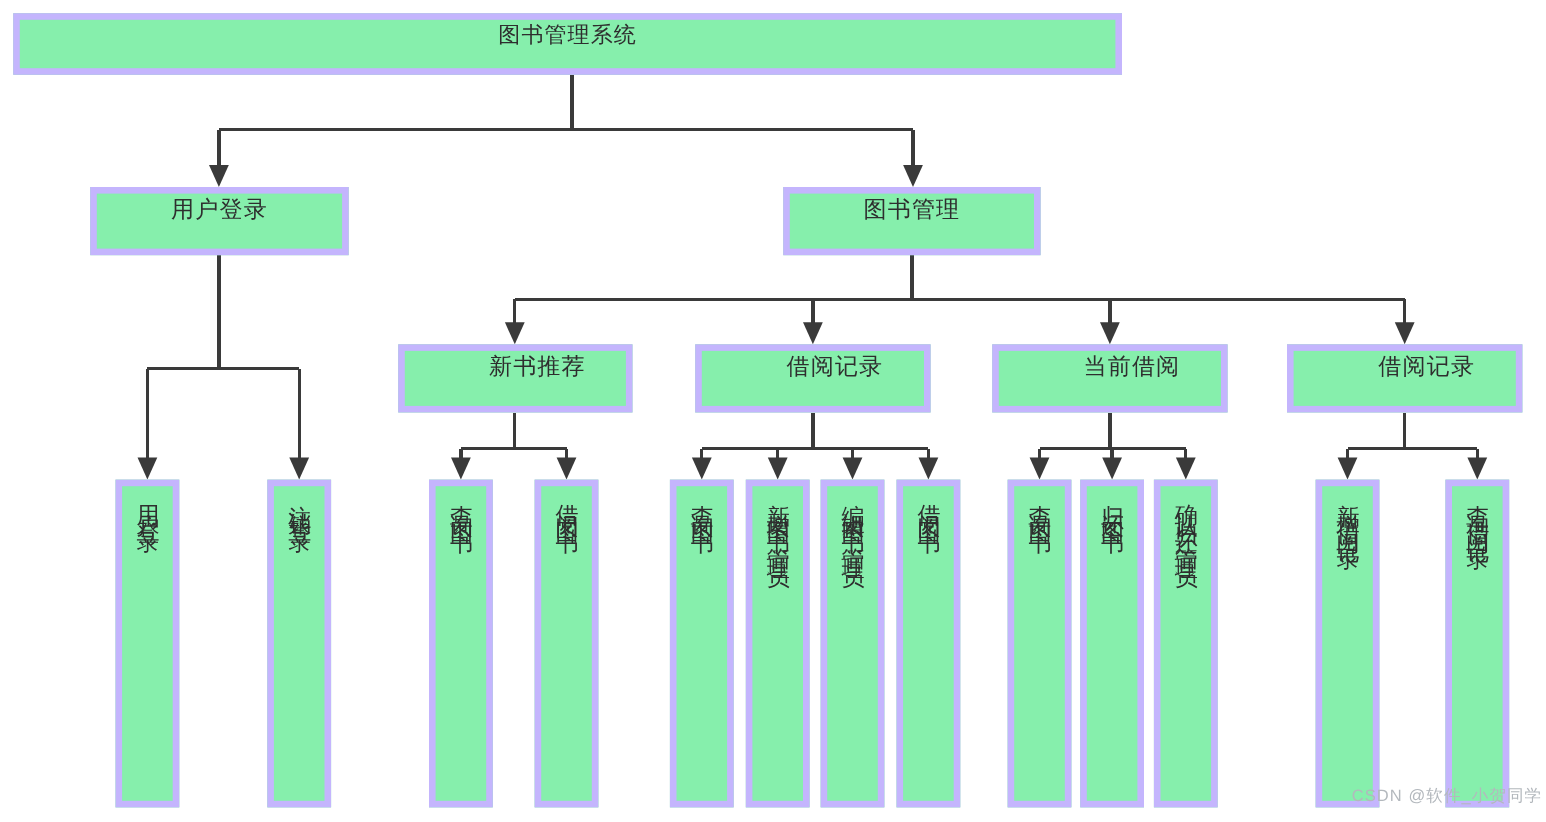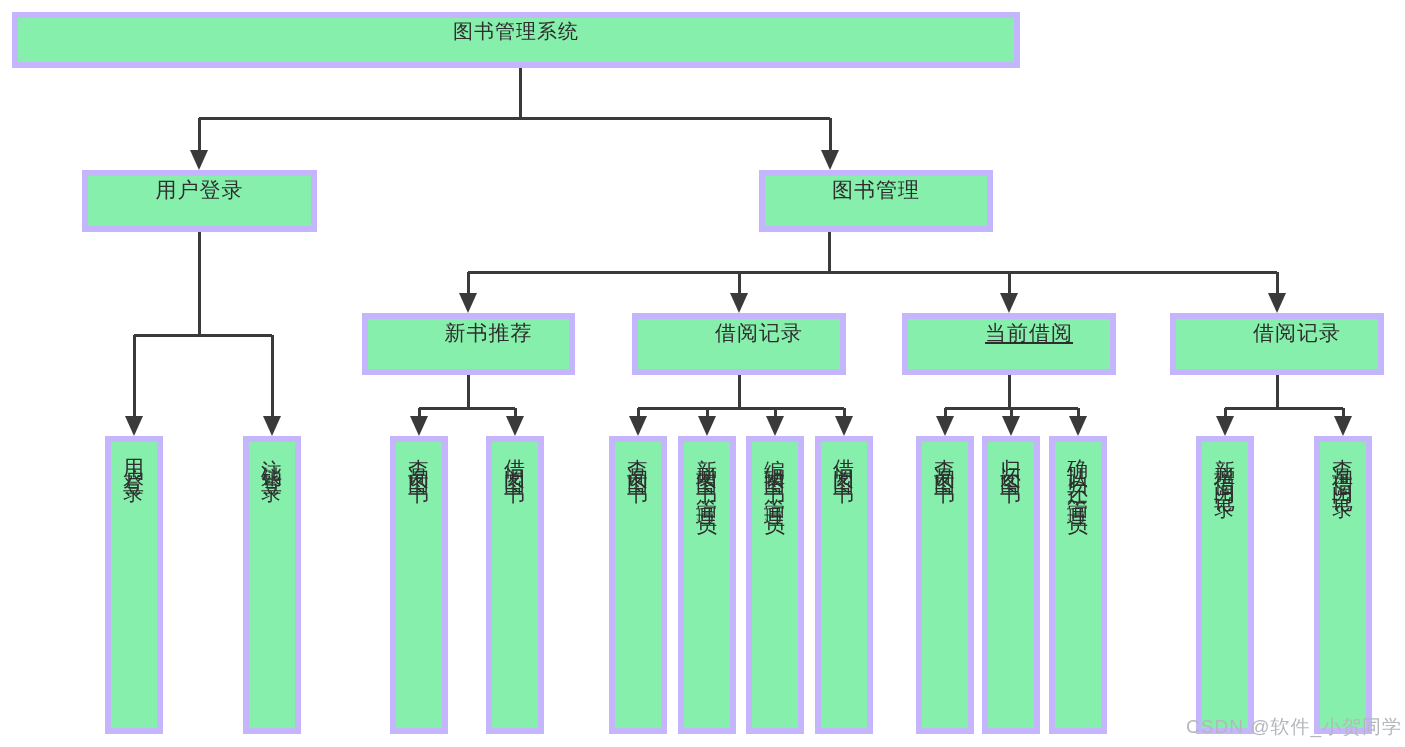--- a/index.html
+++ b/index.html
@@ -37,26 +37,26 @@
     font-size: 21px;
     letter-spacing: 1px;
     color: #2e2e2e;
     white-space: nowrap;
   }
   .root-box { left: 12px; top: 12px; width: 1008px; height: 56px; }
   .root-box .hlabel { font-size: 20px; }
 
   .l2 { top: 170px; height: 62px; }
   .b-user-login { left: 82px;  width: 235px; }
-  .b-book-mgmt  { left: 712px; width: 234px; margin-left: 47px; }
+  .b-book-mgmt  { left: 712px; width: 234px; }
 
   .l3 { top: 313px; height: 62px; padding-left: 40px; }
   .b-new-book       { left: 362px;  width: 213px; }
   .b-book-borrow    { left: 632px;  width: 214px; }
-  .b-current-borrow { left: 902px;  width: 214px; text-decoration: underline; }
+  .b-current-borrow { left: 902px;  width: 214px; }
   .b-borrow-record  { left: 1170px; width: 214px; }
 
   .leaf { top: 436px; width: 58px; height: 298px; }
   .leaf-1  { left: 105px; }
   .leaf-2  { left: 243px; }
   .leaf-3  { left: 390px; }
   .leaf-4  { left: 486px; }
   .leaf-5  { left: 609px; }
   .leaf-6  { left: 678px; }
   .leaf-7  { left: 746px; }
@@ -73,21 +73,21 @@
     font-size: 21px;
     line-height: 1;
     letter-spacing: 8px;
     color: #2e2e2e;
     white-space: nowrap;
   }
   .watermark {
     position: absolute;
     top: 714px;
     right: 3px;
-    font-size: 19px;
+    font-size: 15px;
     letter-spacing: 1px;
     color: #b3b8bd;
     white-space: nowrap;
     text-align: right;
   }
 </style>
 </head>
 <body>
 
 <div class="canvas">

